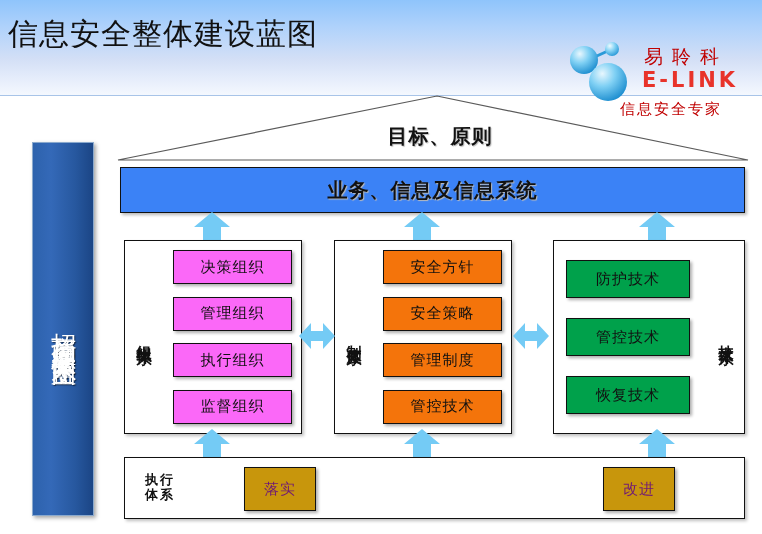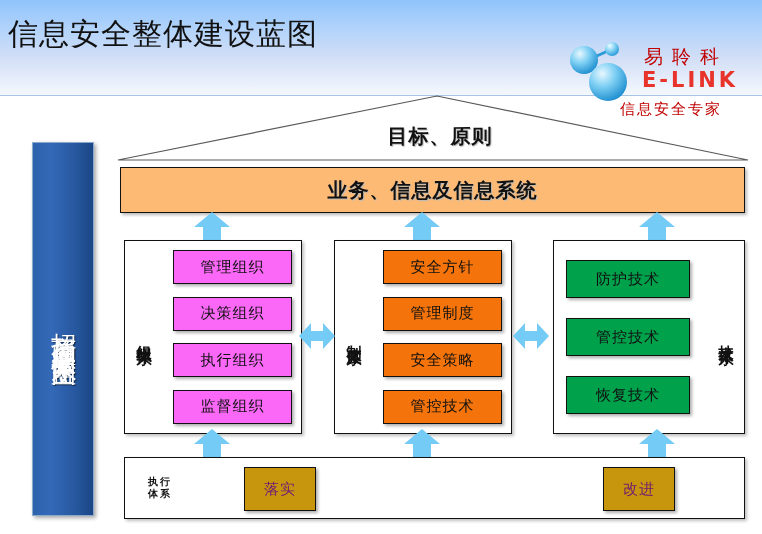--- a/index.html
+++ b/index.html
@@ -57,21 +57,21 @@
   #roof-svg{position:absolute;left:110px;top:92px;}
   #roof-label{
     position:absolute;left:330px;top:123px;width:220px;text-align:center;
     font-size:20px;font-weight:bold;color:#111;letter-spacing:1px;
     font-family:"DejaVu Serif","Liberation Serif",serif;
     text-shadow:1px 1px 1px #bbb;
   }
   
   #business-bar{
     position:absolute;left:120px;top:167px;width:623px;height:44px;
-    border:1.5px solid #111;background:#fdba74;
+    border:1.5px solid #111;background:#3b82f6;
     box-shadow:2px 2px 3px rgba(0,0,0,0.28);
     display:flex;align-items:center;justify-content:center;
   }
   #business-bar-label{
     font-size:20px;font-weight:bold;color:#111;letter-spacing:1px;
     font-family:"DejaVu Serif","Liberation Serif",serif;
     text-shadow:1px 1px 1px #bbb;
   }
   
   .pillar{
@@ -108,23 +108,23 @@
   .chip.orange{background:#F4740B;}
   .chip.green{background:#00A14B;height:36px;}
   
   #exec-row{
     position:absolute;left:124px;top:457px;width:619px;height:60px;
     border:1.5px solid #111;background:#ffffff;
     box-shadow:2px 2px 3px rgba(0,0,0,0.25);
   }
   #exec-label{
     position:absolute;left:18px;top:50%;transform:translateY(-50%);
-    font-size:10px;font-weight:bold;color:#111;line-height:1.15;letter-spacing:2px;
+    font-size:13px;font-weight:bold;color:#111;line-height:1.15;letter-spacing:2px;
     text-align:center;width:34px;
-    font-family:Liberation Mono, monospace;
+    font-family:Liberation Sans, sans-serif;
   }
   .gold-box{
     position:absolute;top:9px;width:70px;height:42px;background:#C8960C;
     border:1px solid #111;box-shadow:2px 2px 3px rgba(0,0,0,0.32);
     display:flex;align-items:center;justify-content:center;
     font-size:15px;color:#701a75;letter-spacing:1px;
     font-family:"DejaVu Sans","Liberation Sans",sans-serif;
   }
   #gold-0{left:119px;}
   #gold-1{left:300px;}
@@ -184,33 +184,33 @@
 <svg class="arrow-up" style="left:402px;top:210px;" viewBox="0 0 40 36">
   <polygon points="20,2 38,17 29,17 29,34 11,34 11,17 2,17" fill="#74CBF5"></polygon>
 </svg>
 <svg class="arrow-up" style="left:637px;top:210px;" viewBox="0 0 40 36">
   <polygon points="20,2 38,17 29,17 29,34 11,34 11,17 2,17" fill="#74CBF5"></polygon>
 </svg>
 
 <div class="pillar" id="pillar-org">
   <div class="pillar-label">组织体系</div>
   <div class="pillar-items">
+    <div class="chip magenta">决策组织</div>
     <div class="chip magenta">管理组织</div>
-    <div class="chip magenta">决策组织</div>
     <div class="chip magenta">执行组织</div>
     <div class="chip magenta">监督组织</div>
   </div>
 </div>
 
 <div class="pillar" id="pillar-policy">
   <div class="pillar-label">制度体系</div>
   <div class="pillar-items">
     <div class="chip orange">安全方针</div>
+    <div class="chip orange">安全策略</div>
     <div class="chip orange">管理制度</div>
-    <div class="chip orange">安全策略</div>
     <div class="chip orange">管控技术</div>
   </div>
 </div>
 
 <div class="pillar" id="pillar-tech">
   <div class="pillar-label">技术体系</div>
   <div class="pillar-items">
     <div class="chip green">防护技术</div>
     <div class="chip green">管控技术</div>
     <div class="chip green">恢复技术</div>

